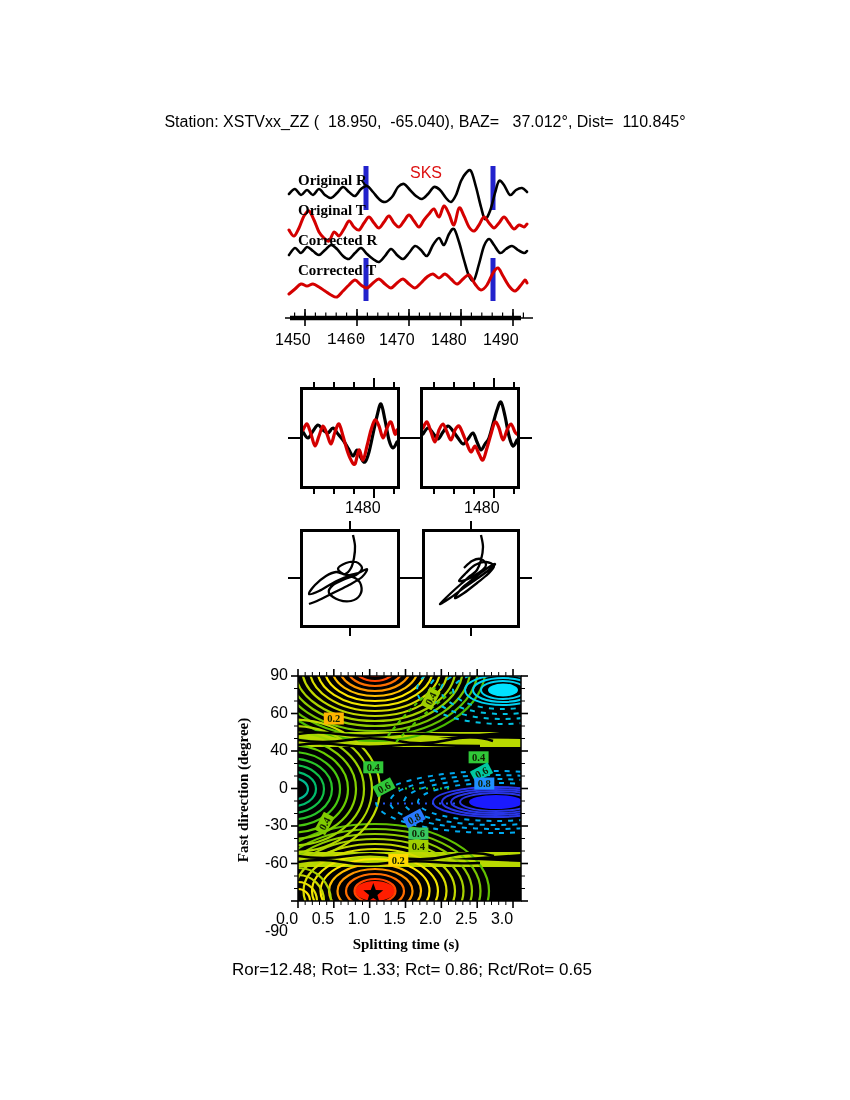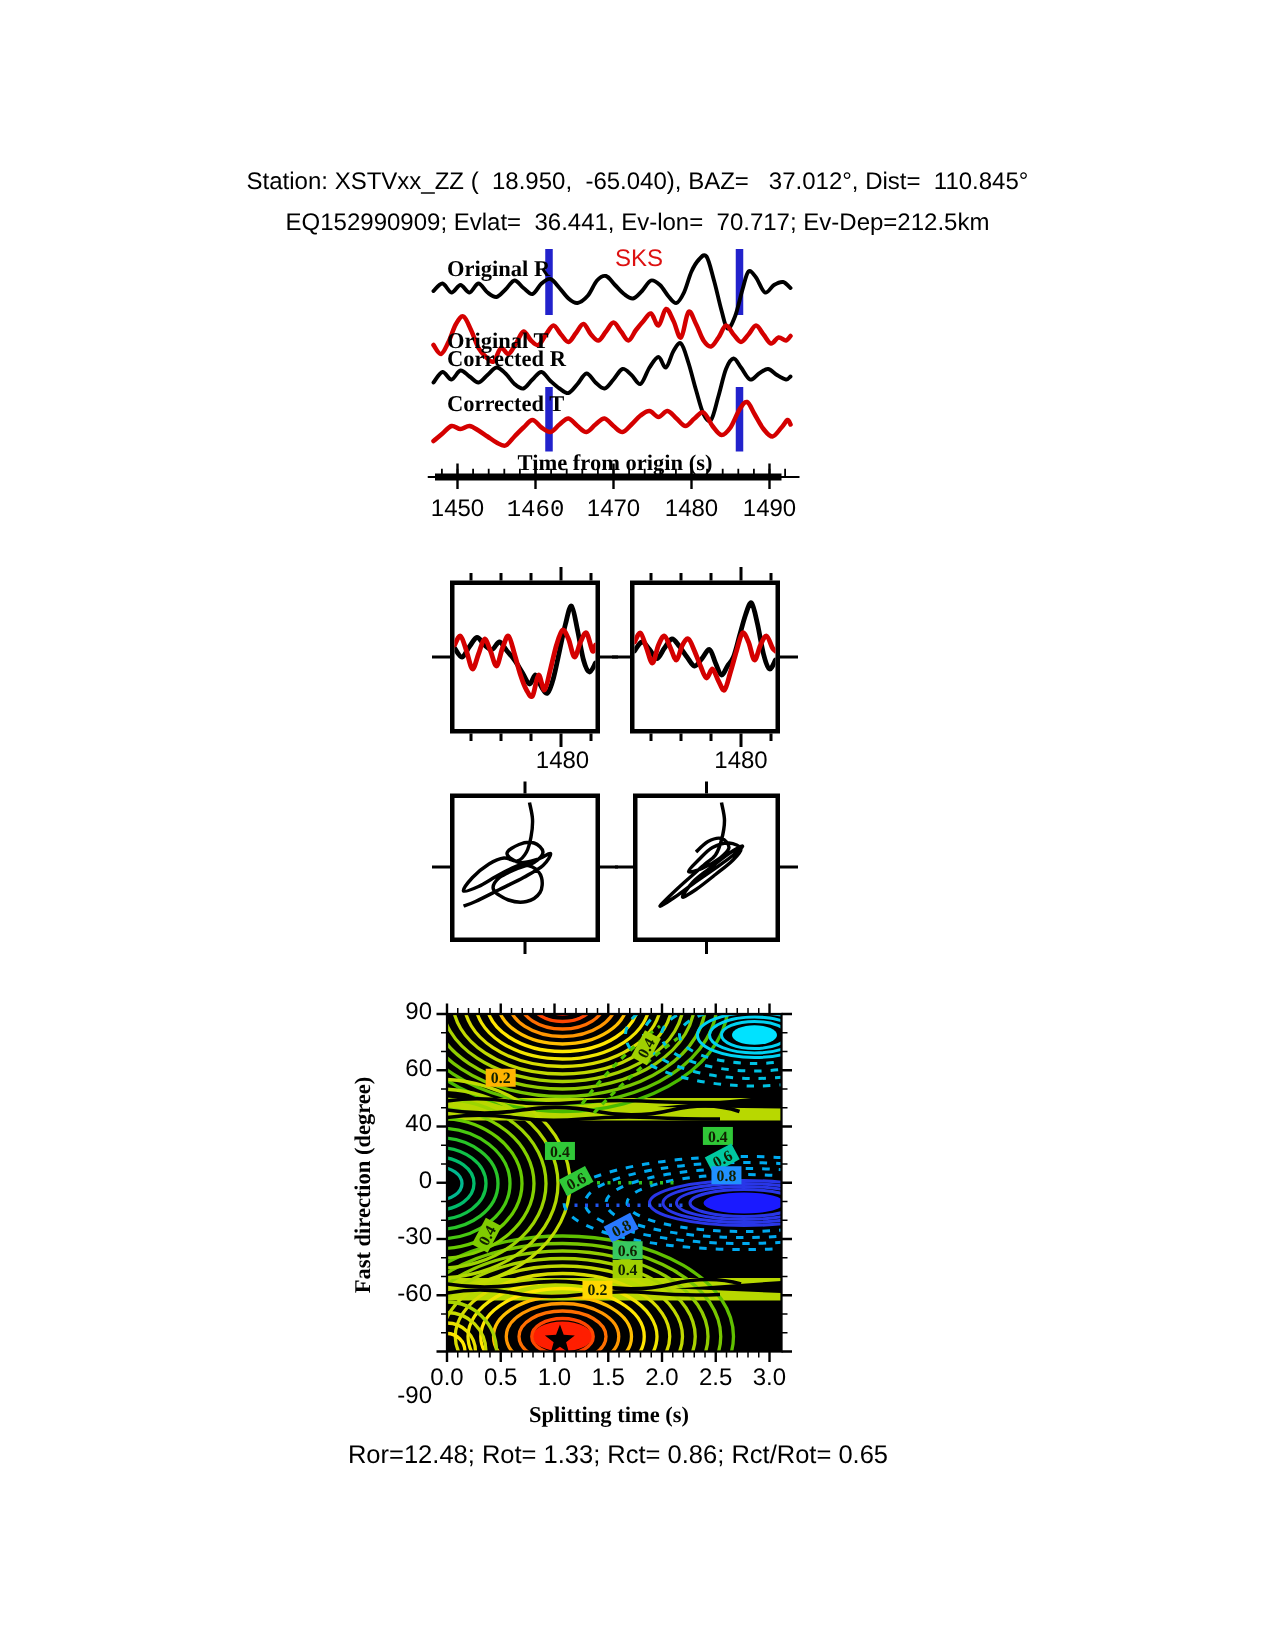--- a/index.html
+++ b/index.html
@@ -2,32 +2,31 @@
 <html><head>
 <meta charset="utf-8">
 <style>
   html,body{margin:0;padding:0;background:#fff;}
   #page{position:relative;width:784px;height:1100px;background:#ffffff;overflow:hidden;
         font-family:"Liberation Sans",sans-serif;color:#000;}
   .abs{position:absolute;}
   .hdr{width:850px;text-align:center;font-size:16px;white-space:pre;}
   .serifb{font-family:"Liberation Serif",serif;font-weight:bold;}
   .tracelab{font-size:15px;line-height:15px;}
-  .ticklab{font-size:16px;line-height:18px;text-align:center;}
+  .ticklab{font-size:16px;line-height:18px;text-align:left;}
   .tk{position:absolute;background:#000;}
   .boxed{position:absolute;border:3px solid #000;background:#fff;box-sizing:border-box;}
   svg{display:block;}
 </style>
 </head>
 <body>
 
 <div id="page">
 
   <div class="abs hdr" style="top:113px;left:0;">Station: XSTVxx_ZZ (  18.950,  -65.040), BAZ=   37.012°, Dist=  110.845°</div>
-  <div class="abs hdr" style="top:140px;left:0;">EQ152990909; Evlat=  36.441, Ev-lon=  70.717; Ev-Dep=212.5km</div>
 
   <svg id="wave-svg" class="abs" style="left:285px;top:160px;" width="250" height="185" viewBox="0 0 250 185">
       <line x1="0" y1="158" x2="248" y2="158" stroke="#000" stroke-width="1.3"></line>
       <line x1="5" y1="158" x2="236" y2="158" stroke="#000" stroke-width="4.6"></line>
       <line x1="9.6" y1="152.5" x2="9.6" y2="158" stroke="#000" stroke-width="1.2"></line>
       <line x1="20" y1="152.5" x2="20" y2="158" stroke="#000" stroke-width="1.2"></line>
       <line x1="30.4" y1="152.5" x2="30.4" y2="158" stroke="#000" stroke-width="1.2"></line>
       <line x1="40.8" y1="152.5" x2="40.8" y2="158" stroke="#000" stroke-width="1.2"></line>
       <line x1="51.199999999999996" y1="152.5" x2="51.199999999999996" y2="158" stroke="#000" stroke-width="1.2"></line>
       <line x1="61.599999999999994" y1="152.5" x2="61.599999999999994" y2="158" stroke="#000" stroke-width="1.2"></line>
@@ -57,21 +56,20 @@
       <rect x="78.5" y="98" width="5" height="43" fill="#2222cc"></rect>
       <rect x="205.5" y="6" width="5" height="44" fill="#2222cc"></rect>
       <rect x="205.5" y="98" width="5" height="43" fill="#2222cc"></rect>
       <path d="M4,34C5.0,33.2 8.0,28.8 10,29C12.0,29.2 14.0,34.8 16,35C18.0,35.2 20.0,30.0 22,30C24.0,30.0 26.0,35.2 28,35C30.0,34.8 32.0,29.0 34,29C36.0,29.0 38.0,33.5 40,35C42.0,36.5 44.0,38.3 46,38C48.0,37.7 50.0,34.8 52,33C54.0,31.2 56.0,27.2 58,27C60.0,26.8 62.0,30.5 64,32C66.0,33.5 68.0,36.5 70,36C72.0,35.5 74.0,30.7 76,29C78.0,27.3 80.0,25.5 82,26C84.0,26.5 86.0,29.8 88,32C90.0,34.2 92.0,37.3 94,39C96.0,40.7 97.8,42.3 100,42C102.2,41.7 104.8,39.5 107,37C109.2,34.5 111.0,29.2 113,27C115.0,24.8 117.0,23.5 119,24C121.0,24.5 123.0,28.0 125,30C127.0,32.0 129.0,34.5 131,36C133.0,37.5 135.0,39.3 137,39C139.0,38.7 141.0,36.0 143,34C145.0,32.0 147.0,27.7 149,27C151.0,26.3 153.0,28.2 155,30C157.0,31.8 159.2,36.0 161,38C162.8,40.0 164.3,42.5 166,42C167.7,41.5 169.3,38.5 171,35C172.7,31.5 174.3,24.7 176,21C177.7,17.3 179.3,14.7 181,13C182.7,11.3 184.3,8.7 186,11C187.7,13.3 189.3,21.0 191,27C192.7,33.0 194.5,41.7 196,47C197.5,52.3 198.5,58.3 200,59C201.5,59.7 203.3,55.3 205,51C206.7,46.7 208.5,38.0 210,33C211.5,28.0 212.5,22.3 214,21C215.5,19.7 217.2,22.7 219,25C220.8,27.3 223.0,34.2 225,35C227.0,35.8 229.0,31.2 231,30C233.0,28.8 235.2,27.7 237,28C238.8,28.3 241.2,31.3 242,32" fill="none" stroke="#000000" stroke-width="2.6" stroke-linecap="round"></path>
       <path d="M4,70C4.8,71.0 7.3,76.3 9,76C10.7,75.7 12.3,71.3 14,68C15.7,64.7 17.3,58.8 19,56C20.7,53.2 22.3,50.3 24,51C25.7,51.7 27.3,56.5 29,60C30.7,63.5 32.3,69.0 34,72C35.7,75.0 37.3,76.5 39,78C40.7,79.5 42.3,82.0 44,81C45.7,80.0 47.3,72.8 49,72C50.7,71.2 52.3,76.5 54,76C55.7,75.5 57.3,71.5 59,69C60.7,66.5 62.3,61.3 64,61C65.7,60.7 67.3,65.5 69,67C70.7,68.5 72.3,70.7 74,70C75.7,69.3 77.3,65.2 79,63C80.7,60.8 82.3,57.0 84,57C85.7,57.0 87.3,61.2 89,63C90.7,64.8 92.3,68.2 94,68C95.7,67.8 97.3,64.0 99,62C100.7,60.0 102.3,55.8 104,56C105.7,56.2 107.3,61.2 109,63C110.7,64.8 112.3,67.3 114,67C115.7,66.7 117.3,63.0 119,61C120.7,59.0 122.3,55.0 124,55C125.7,55.0 127.3,59.0 129,61C130.7,63.0 132.3,67.2 134,67C135.7,66.8 137.3,62.2 139,60C140.7,57.8 142.3,55.8 144,54C145.7,52.2 147.3,48.5 149,49C150.7,49.5 152.3,57.5 154,57C155.7,56.5 157.3,46.5 159,46C160.7,45.5 162.3,50.8 164,54C165.7,57.2 167.3,66.0 169,65C170.7,64.0 172.3,49.5 174,48C175.7,46.5 177.3,52.8 179,56C180.7,59.2 182.3,64.5 184,67C185.7,69.5 187.3,71.3 189,71C190.7,70.7 192.3,67.3 194,65C195.7,62.7 197.3,57.3 199,57C200.7,56.7 202.3,61.2 204,63C205.7,64.8 207.3,68.0 209,68C210.7,68.0 212.3,64.8 214,63C215.7,61.2 217.3,57.0 219,57C220.7,57.0 222.3,61.0 224,63C225.7,65.0 227.3,68.7 229,69C230.7,69.3 232.3,65.3 234,65C235.7,64.7 237.7,67.2 239,67C240.3,66.8 241.5,64.5 242,64" fill="none" stroke="#d40000" stroke-width="3" stroke-linecap="round"></path>
       <path d="M4,95C5.0,93.8 8.0,88.3 10,88C12.0,87.7 14.0,93.2 16,93C18.0,92.8 20.0,87.3 22,87C24.0,86.7 26.0,89.7 28,91C30.0,92.3 32.0,95.2 34,95C36.0,94.8 38.0,91.7 40,90C42.0,88.3 44.0,85.2 46,85C48.0,84.8 50.0,87.2 52,89C54.0,90.8 56.0,94.3 58,96C60.0,97.7 62.0,99.5 64,99C66.0,98.5 68.0,94.8 70,93C72.0,91.2 74.0,87.8 76,88C78.0,88.2 80.0,92.2 82,94C84.0,95.8 86.0,97.7 88,99C90.0,100.3 92.0,102.5 94,102C96.0,101.5 98.0,98.2 100,96C102.0,93.8 104.0,89.2 106,89C108.0,88.8 110.0,93.3 112,95C114.0,96.7 116.0,99.3 118,99C120.0,98.7 122.0,95.2 124,93C126.0,90.8 128.0,86.5 130,86C132.0,85.5 134.0,88.3 136,90C138.0,91.7 140.0,96.8 142,96C144.0,95.2 146.0,88.0 148,85C150.0,82.0 152.2,78.0 154,78C155.8,78.0 157.3,85.7 159,85C160.7,84.3 162.3,76.7 164,74C165.7,71.3 167.3,67.7 169,69C170.7,70.3 172.3,76.8 174,82C175.7,87.2 177.3,94.3 179,100C180.7,105.7 182.3,112.7 184,116C185.7,119.3 187.3,122.0 189,120C190.7,118.0 192.3,109.7 194,104C195.7,98.3 197.3,90.2 199,86C200.7,81.8 202.3,79.2 204,79C205.7,78.8 207.2,82.7 209,85C210.8,87.3 213.0,92.3 215,93C217.0,93.7 219.0,90.2 221,89C223.0,87.8 225.0,85.8 227,86C229.0,86.2 231.0,88.8 233,90C235.0,91.2 237.5,92.8 239,93C240.5,93.2 241.5,91.3 242,91" fill="none" stroke="#000000" stroke-width="2.6" stroke-linecap="round"></path>
       <path d="M4,134C5.0,133.2 8.0,130.7 10,129C12.0,127.3 14.0,124.5 16,124C18.0,123.5 20.0,126.0 22,126C24.0,126.0 26.0,123.8 28,124C30.0,124.2 32.0,125.8 34,127C36.0,128.2 38.0,129.7 40,131C42.0,132.3 44.0,134.0 46,135C48.0,136.0 50.0,137.7 52,137C54.0,136.3 56.0,133.0 58,131C60.0,129.0 62.0,126.8 64,125C66.0,123.2 68.0,120.0 70,120C72.0,120.0 74.0,123.7 76,125C78.0,126.3 80.0,128.3 82,128C84.0,127.7 86.0,124.5 88,123C90.0,121.5 92.0,118.8 94,119C96.0,119.2 98.0,122.5 100,124C102.0,125.5 104.0,128.2 106,128C108.0,127.8 110.0,124.5 112,123C114.0,121.5 116.0,118.8 118,119C120.0,119.2 122.0,122.5 124,124C126.0,125.5 128.0,128.2 130,128C132.0,127.8 134.0,124.8 136,123C138.0,121.2 140.0,118.5 142,117C144.0,115.5 146.0,113.8 148,114C150.0,114.2 152.0,118.0 154,118C156.0,118.0 158.0,113.8 160,114C162.0,114.2 164.0,117.3 166,119C168.0,120.7 170.0,124.0 172,124C174.0,124.0 176.0,120.5 178,119C180.0,117.5 182.0,114.2 184,115C186.0,115.8 188.0,121.5 190,124C192.0,126.5 194.0,129.8 196,130C198.0,130.2 200.0,127.8 202,125C204.0,122.2 206.2,115.8 208,113C209.8,110.2 211.3,107.5 213,108C214.7,108.5 216.2,113.0 218,116C219.8,119.0 222.0,123.5 224,126C226.0,128.5 228.0,131.2 230,131C232.0,130.8 234.3,126.8 236,125C237.7,123.2 239.0,120.3 240,120C241.0,119.7 241.7,122.5 242,123" fill="none" stroke="#d40000" stroke-width="3" stroke-linecap="round"></path>
     </svg>
   <div id="wave-labels"></div>
   <div class="abs serifb tracelab" style="left: 410px; top: 165px; font-family: &quot;Liberation Sans&quot;, sans-serif; font-weight: normal; font-size: 16px; color: rgb(221, 17, 17);" id="sks-label">SKS</div>
-  <div class="abs serifb" style="left:285px;top:301px;width:250px;text-align:center;font-size:15px;">Time from origin (s)</div>
   <div id="time-ticks"></div>
 
   <div class="boxed" style="left:300px;top:387px;width:100px;height:102px;">
     <svg id="cmp0" width="94" height="96" viewBox="0 0 94 96">
         <path d="M0,42C0.8,43.0 3.3,48.2 5,48C6.7,47.8 8.3,43.2 10,41C11.7,38.8 13.3,35.2 15,35C16.7,34.8 18.3,38.7 20,40C21.7,41.3 23.3,43.3 25,43C26.7,42.7 28.3,37.8 30,38C31.7,38.2 33.3,42.0 35,44C36.7,46.0 38.3,47.7 40,50C41.7,52.3 43.3,55.3 45,58C46.7,60.7 48.5,65.7 50,66C51.5,66.3 52.7,59.7 54,60C55.3,60.3 56.7,66.0 58,68C59.3,70.0 60.7,73.0 62,72C63.3,71.0 64.7,66.7 66,62C67.3,57.3 68.7,50.0 70,44C71.3,38.0 72.7,31.0 74,26C75.3,21.0 76.7,13.3 78,14C79.3,14.7 80.7,24.0 82,30C83.3,36.0 84.7,45.3 86,50C87.3,54.7 88.7,57.7 90,58C91.3,58.3 93.3,53.0 94,52" fill="none" stroke="#000" stroke-width="3.2" stroke-linecap="round"></path>
         <path d="M0,40C0.7,39.0 2.7,33.3 4,34C5.3,34.7 6.7,40.3 8,44C9.3,47.7 10.7,55.7 12,56C13.3,56.3 14.7,49.3 16,46C17.3,42.7 18.7,36.3 20,36C21.3,35.7 22.7,41.0 24,44C25.3,47.0 26.7,54.3 28,54C29.3,53.7 30.7,45.3 32,42C33.3,38.7 34.7,33.3 36,34C37.3,34.7 38.7,41.7 40,46C41.3,50.3 42.7,56.0 44,60C45.3,64.0 46.7,67.7 48,70C49.3,72.3 50.7,75.7 52,74C53.3,72.3 54.7,60.7 56,60C57.3,59.3 58.7,70.7 60,70C61.3,69.3 62.7,61.0 64,56C65.3,51.0 66.7,44.3 68,40C69.3,35.7 70.7,30.7 72,30C73.3,29.3 74.7,33.0 76,36C77.3,39.0 78.7,47.7 80,48C81.3,48.3 82.7,40.7 84,38C85.3,35.3 86.7,31.0 88,32C89.3,33.0 91.0,42.7 92,44C93.0,45.3 93.7,40.7 94,40" fill="none" stroke="#d40000" stroke-width="3.2" stroke-linecap="round"></path>
       </svg>
   </div>
   <div class="boxed" style="left:420px;top:387px;width:100px;height:102px;">
     <svg id="cmp1" width="94" height="96" viewBox="0 0 94 96">
@@ -325,21 +323,21 @@
       <line x1="10" y1="10" x2="3" y2="10" stroke="#000" stroke-width="1.6"></line>
       <line x1="233" y1="10" x2="240" y2="10" stroke="#000" stroke-width="1.6"></line>
     </svg>
   <div id="yt"></div>
   <div id="xt"></div>
   <div class="abs serifb" style="left:243px;top:790px;font-size:15px;white-space:nowrap;transform:translate(-50%,-50%) rotate(-90deg);">Fast direction (degree)</div>
   <div class="abs serifb" style="left:306px;top:936px;width:200px;text-align:center;font-size:15px;">Splitting time (s)</div>
 
   <div class="abs" style="top:960px;left:0;width:824px;text-align:center;font-size:17px;">Ror=12.48; Rot= 1.33; Rct= 0.86; Rct/Rot= 0.65</div>
 <div class="abs serifb tracelab" style="position: absolute; left: 298px; top: 173px;">Original R</div>
-    <div class="abs serifb tracelab" style="position: absolute; left: 298px; top: 203px; margin-top: 18px;">Original T</div>
+    <div class="abs serifb tracelab" style="position: absolute; left: 298px; top: 203px;">Original T</div>
     <div class="abs serifb tracelab" style="position: absolute; left: 298px; top: 233px;">Corrected R</div>
     <div class="abs serifb tracelab" style="position: absolute; left: 298px; top: 263px;">Corrected T</div>
     <div class="abs ticklab" style="position: absolute; left: 275px; top: 331px; width: 60px;">1450</div>
     <div class="abs ticklab" style="position: absolute; left: 327px; top: 331px; width: 60px; font-family: Liberation Mono, monospace;">1460</div>
     <div class="abs ticklab" style="position: absolute; left: 379px; top: 331px; width: 60px;">1470</div>
     <div class="abs ticklab" style="position: absolute; left: 431px; top: 331px; width: 60px;">1480</div>
     <div class="abs ticklab" style="position: absolute; left: 483px; top: 331px; width: 60px;">1490</div>
     <div class="abs tk" style="position: absolute; left: 313px; top: 382px; width: 2px; height: 5px; background: rgb(0, 0, 0);"></div>
     <div class="abs tk" style="position: absolute; left: 313px; top: 489px; width: 2px; height: 5px; background: rgb(0, 0, 0);"></div>
     <div class="abs tk" style="position: absolute; left: 333px; top: 382px; width: 2px; height: 5px; background: rgb(0, 0, 0);"></div>

